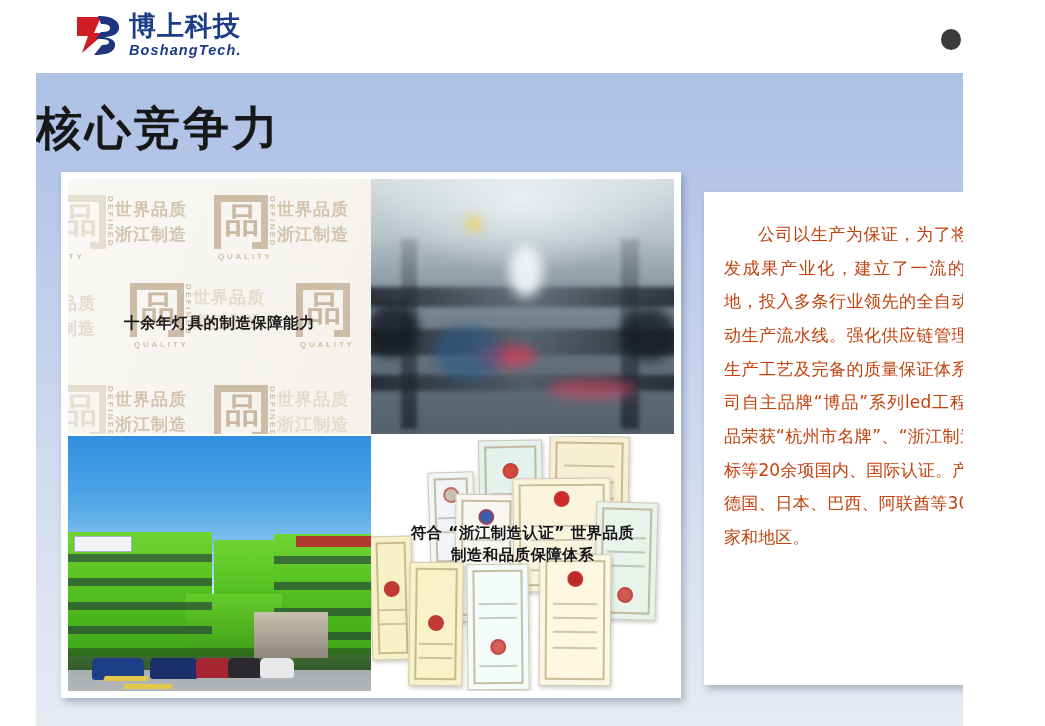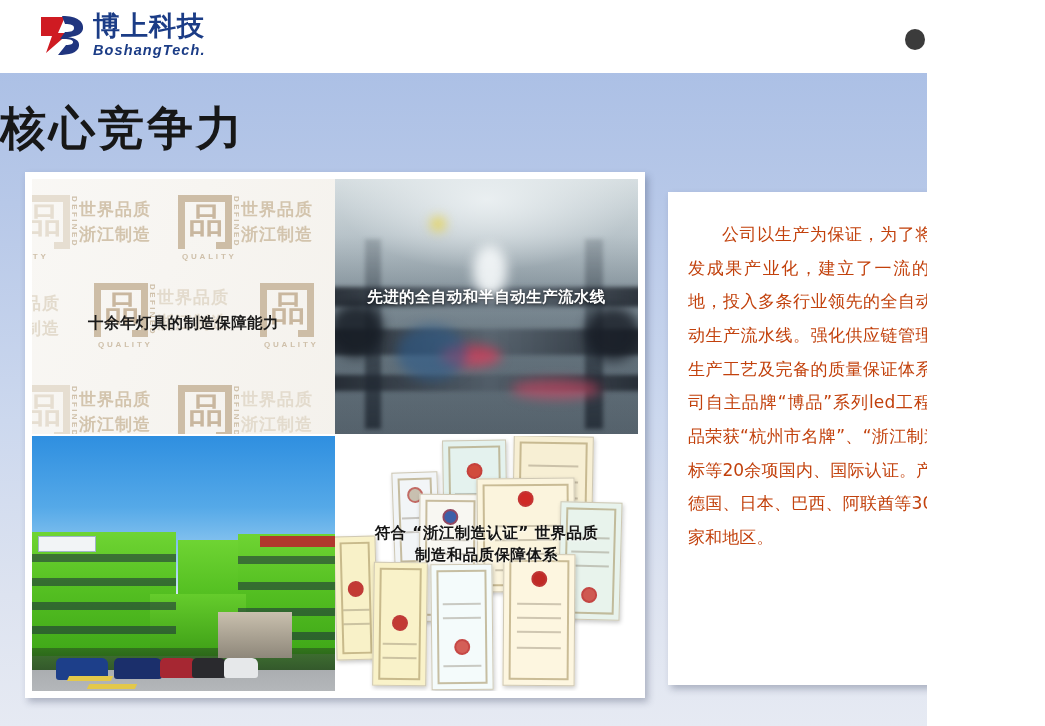--- a/index.html
+++ b/index.html
@@ -10,20 +10,21 @@
     overflow: hidden;
     font-family: "Liberation Sans", "DejaVu Sans", sans-serif;
   }
 
   #slide {
     position: relative;
     width: 927px;
     height: 726px;
     background: linear-gradient(to bottom, #a6bce4 0%, #b7c8e8 28%, #ccd8ee 58%, #dde3f0 82%, #e6eaf3 100%);
     overflow: hidden;
+    margin-left: 36px;
   }
 
   
   #header {
     position: absolute;
     left: 0; top: 0;
     width: 1045px; height: 73px;
     background: #ffffff;
   }
 
@@ -409,21 +410,20 @@
           <span class="rail" style="left:30px; top:60px; width:16px; height:190px; background:linear-gradient(to bottom,rgba(40,50,60,.2),rgba(30,38,48,.8));"></span>
           <span class="rail" style="left:250px; top:60px; width:18px; height:190px; background:linear-gradient(to bottom,rgba(40,50,60,.2),rgba(30,38,48,.8));"></span>
           <span class="blob" style="left:96px; top:38px; width:14px; height:14px; background:#e8d34a;"></span>
           <span class="blob" style="left:138px; top:66px; width:34px; height:52px; background:rgba(245,248,250,.9);"></span>
           <span class="blob" style="left:106px; top:166px; width:60px; height:22px; background:rgba(215,60,90,.75);"></span>
           <span class="blob" style="left:176px; top:200px; width:90px; height:20px; background:rgba(215,70,100,.6);"></span>
           <span class="blob" style="left:62px; top:146px; width:70px; height:56px; background:rgba(40,90,140,.55);"></span>
           <span class="blob" style="left:-6px; top:124px; width:54px; height:54px; background:rgba(22,28,36,.85);"></span>
           <span class="blob" style="left:250px; top:128px; width:56px; height:54px; background:rgba(22,28,36,.8);"></span>
         </div>
-        <div class="tile-caption">先进的全自动和半自动生产流水线</div>
       </div>
 
       <div class="tile" id="tile-factory">
         <div class="sky"></div>
         <div class="road"></div>
 
         <span class="bld" style="left:-4px; top:96px; width:148px; height:124px;"></span>
         <span class="bld" style="left:146px; top:104px; width:62px; height:116px;"></span>
         <span class="bld" style="left:206px; top:98px; width:104px; height:120px;"></span>
         <span class="bld" style="left:118px; top:158px; width:96px; height:62px; background:linear-gradient(to bottom,#65cc2c,#3d9e16);"></span>

